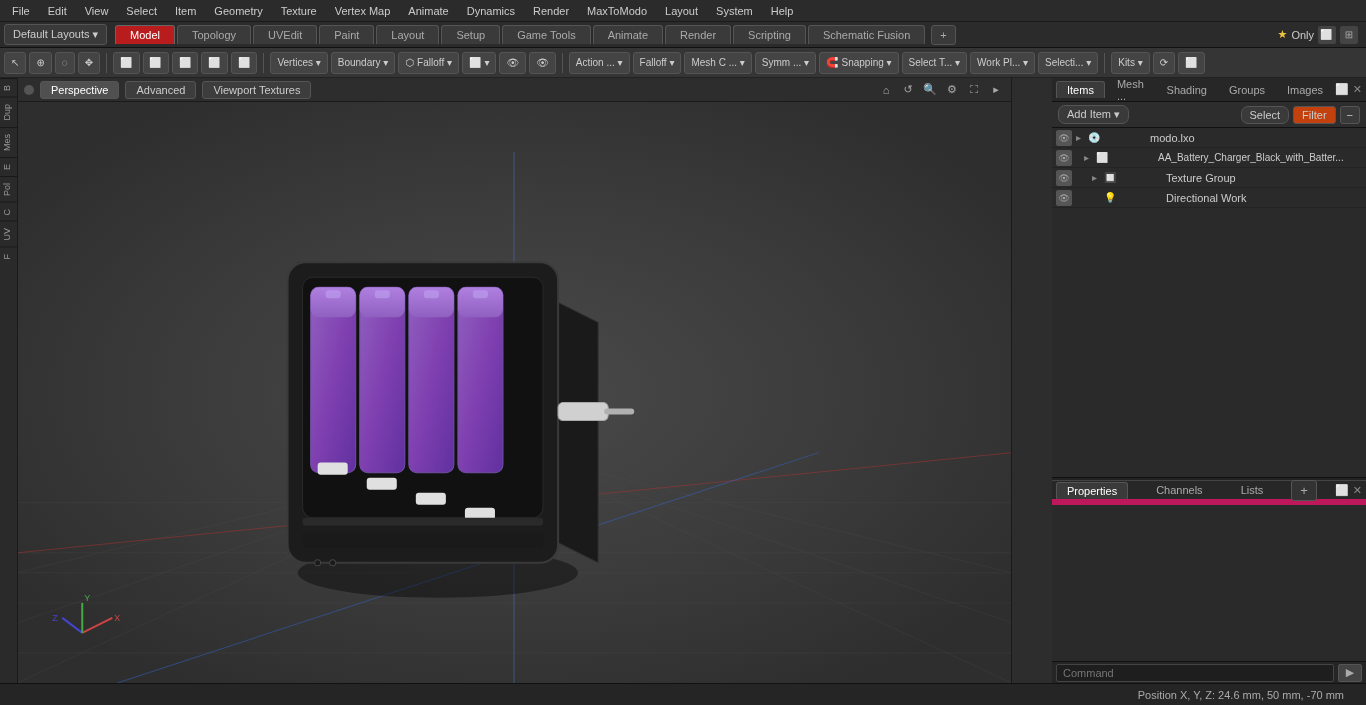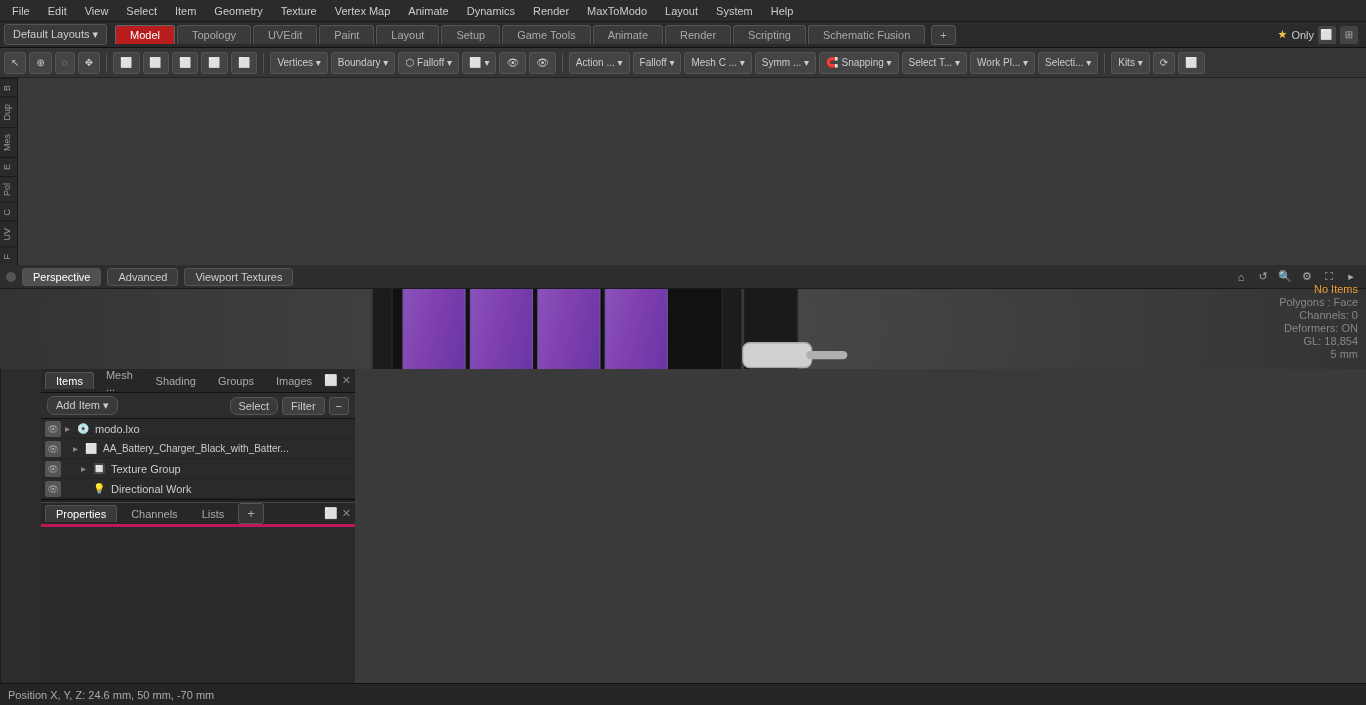--- a/index.html
+++ b/index.html
@@ -17,21 +17,21 @@
     .mode-right { display: flex; align-items: center; gap: 4px; padding: 0 8px; }
     .star-only { color: #f0c040; font-size: 11px; }
     .mode-icon-btn { width: 18px; height: 18px; background: #444; border-radius: 2px; display: flex; align-items: center; justify-content: center; cursor: pointer; color: #aaa; font-size: 10px; }
 
     
     #toolbar { display: flex; align-items: center; height: 30px; background: #353535; border-bottom: 1px solid #222; padding: 0 4px; gap: 3px; }
     .tb-btn { display: flex; align-items: center; justify-content: center; padding: 2px 6px; background: #444; border-radius: 3px; cursor: pointer; color: #ccc; font-size: 10px; gap: 3px; border: 1px solid #555; height: 22px; }
     .tb-separator { width: 1px; height: 20px; background: #555; margin: 0 3px; }
 
     
-    #main-layout { display: flex; height: calc(705px - 22px - 26px - 30px - 22px); flex-direction: column; }
+    #main-layout { display: flex; height: calc(705px - 22px - 26px - 30px - 22px); }
 
     
     #left-sidebar { width: 18px; background: #2a2a2a; display: flex; flex-direction: column; border-right: 1px solid #1a1a1a; }
     .sidebar-tab-v { writing-mode: vertical-rl; transform: rotate(180deg); font-size: 9px; color: #999; padding: 6px 2px; cursor: pointer; border-bottom: 1px solid #1a1a1a; text-align: center; }
 
     
     #viewport { flex: 1; background: #404040; position: relative; overflow: hidden; }
 
     
     #viewport-header { display: flex; align-items: center; height: 24px; background: #2d2d2d; border-bottom: 1px solid #1a1a1a; padding: 0 6px; gap: 6px; }
@@ -43,58 +43,58 @@
 
     
     #viewport-canvas { width: 100%; height: calc(100% - 24px); position: relative; }
 
     
     #status-overlay { position: absolute; bottom: 8px; right: 8px; text-align: right; font-size: 11px; }
     .status-line { color: #888; margin-bottom: 1px; }
     .status-line.highlight { color: #f0a030; }
 
     
-    #status-bar { height: 22px; background: #252525; border-top: 1px solid #111; display: flex; align-items: center; padding: 0 8px; }
+    #status-bar { height: 22px; background: #252525; border-top: 1px solid #111; display: flex; align-items: center; padding: 0 22px; justify-content: flex-end; }
     .status-text { color: #aaa; font-size: 11px; }
 
     
     #right-panel { width: 355px; background: #2d2d2d; border-left: 1px solid #1a1a1a; display: flex; flex-direction: column; padding-left: 40px; }
 
     
     #right-panel-tabs { display: flex; align-items: center; height: 24px; background: #272727; border-bottom: 1px solid #111; padding: 0 4px; gap: 2px; }
     .rp-tab { padding: 2px 10px; color: #aaa; cursor: pointer; font-size: 11px; border-radius: 3px 3px 0 0; }
     .rp-tab.active { background: #3a3a3a; color: #fff; border: 1px solid #555; border-bottom: none; }
     .rp-tab-right { margin-left: auto; display: flex; align-items: center; gap: 4px; }
     .rp-icon { color: #888; cursor: pointer; font-size: 11px; }
 
     
     #right-panel-toolbar { display: flex; align-items: center; height: 26px; background: #2d2d2d; border-bottom: 1px solid #111; padding: 0 6px; gap: 4px; }
     .rp-tb-btn { padding: 2px 8px; background: #3a3a3a; color: #ccc; cursor: pointer; font-size: 11px; border-radius: 7px; border: 1px solid #555; }
     .rp-tb-btn.select { background: #3a3a3a; }
-    .rp-filter-btn { padding: 2px 8px; background: #404040; color: #ccc; cursor: pointer; font-size: 11px; border-radius: 3px; border: 1px solid #555; }
+    .rp-filter-btn { padding: 2px 8px; background: #c2410c; color: #ccc; cursor: pointer; font-size: 11px; border-radius: 3px; border: 1px solid #555; }
     .rp-minus { padding: 2px 6px; background: #3a3a3a; color: #ccc; cursor: pointer; font-size: 11px; border-radius: 3px; border: 1px solid #555; margin-left: auto; }
 
     
     #items-list-header { display: flex; align-items: center; height: 20px; background: #282828; border-bottom: 1px solid #111; padding: 0 8px; }
     .items-col-name { flex: 1; color: #888; font-size: 10px; }
 
     
     #items-list { flex: 1; overflow-y: auto; background: #2a2a2a; }
     .item-row { display: flex; align-items: center; height: 20px; padding: 0 4px; border-bottom: 1px solid #232323; cursor: pointer; }
     .item-vis { width: 16px; height: 16px; background: #555; border-radius: 2px; display: flex; align-items: center; justify-content: center; cursor: pointer; margin-right: 4px; font-size: 9px; color: #aaa; }
     .item-icon { width: 14px; height: 14px; margin-right: 4px; display: flex; align-items: center; justify-content: center; font-size: 10px; }
-    .item-label { font-size: 11px; color: #ccc; flex: 1; overflow: hidden; text-overflow: ellipsis; white-space: nowrap; }
+    .item-label { font-size: 11px; color: #ccc; flex: 1; overflow: hidden; text-overflow: ellipsis; white-space: nowrap; margin-left: 44px; }
     .item-expand { width: 12px; color: #888; font-size: 10px; cursor: pointer; }
 
     
     .panel-divider { height: 4px; background: #222; border-top: 1px solid #111; border-bottom: 1px solid #444; cursor: row-resize; }
 
     
     #bottom-panel { height: 180px; display: flex; flex-direction: column; }
-    #bottom-panel-tabs { display: flex; align-items: center; height: 24px; background: #272727; border-bottom: 3px solid #be185d; padding: 0 4px; gap: 4px; }
+    #bottom-panel-tabs { display: flex; align-items: center; height: 24px; background: #272727; border-bottom: 6px solid #be185d; padding: 0 4px; gap: 18px; }
     .bp-tab { padding: 2px 10px; color: #aaa; cursor: pointer; font-size: 11px; border-radius: 3px 3px 0 0; }
     .bp-tab.active { background: #3a3a3a; color: #fff; border: 1px solid #555; border-bottom: none; }
     .bp-add { padding: 2px 8px; color: #aaa; cursor: pointer; font-size: 13px; background: #333; border-radius: 3px; border: 1px solid #555; }
     .bp-right { margin-left: auto; display: flex; gap: 4px; }
     .bp-icon { color: #888; cursor: pointer; font-size: 11px; }
     #bottom-panel-content { flex: 1; background: #2a2a2a; }
 
     
     #command-bar { height: 22px; background: #252525; border-top: 1px solid #111; display: flex; align-items: center; padding: 0 4px; gap: 4px; }
     #command-input { flex: 1; height: 18px; background: #1e1e1e; border: 1px solid #444; color: #ccc; font-size: 11px; padding: 0 6px; border-radius: 2px; }
@@ -370,28 +370,20 @@
         <g transform="translate(65, 530)">
           <line x1="0" y1="0" x2="30" y2="-15" stroke="#cc4444" stroke-width="2"></line>
           <line x1="0" y1="0" x2="-20" y2="-15" stroke="#4444cc" stroke-width="2"></line>
           <line x1="0" y1="0" x2="0" y2="-30" stroke="#44aa44" stroke-width="2"></line>
           <text x="32" y="-12" fill="#cc4444" font-size="9">X</text>
           <text x="-30" y="-12" fill="#4444cc" font-size="9">Z</text>
           <text x="2" y="-32" fill="#44aa44" font-size="9">Y</text>
         </g>
       </svg>
 
-      <div id="status-overlay">
-        <div class="status-line highlight">No Items</div>
-        <div class="status-line">Polygons : Face</div>
-        <div class="status-line">Channels: 0</div>
-        <div class="status-line">Deformers: ON</div>
-        <div class="status-line">GL: 18,854</div>
-        <div class="status-line">5 mm</div>
-      </div>
     </div>
   </div>
 
   <div id="right-panel">
 
     <div id="right-panel-tabs">
       <div class="rp-tab active">Items</div>
       <div class="rp-tab">Mesh ...</div>
       <div class="rp-tab">Shading</div>
       <div class="rp-tab">Groups</div>
@@ -458,18 +450,22 @@
         <div class="bp-tab">Lists</div>
         <div class="bp-add">+</div>
         <div class="bp-right">
           <span class="bp-icon">⬜</span>
           <span class="bp-icon">✕</span>
         </div>
       </div>
       <div id="bottom-panel-content"></div>
     </div>
 
+    <div id="command-bar">
+      <input id="command-input" type="text" placeholder="Command" style="">
+      <div class="cmd-go">▶</div>
+    </div>
   </div>
 </div>
 
 <div id="status-bar">
   <span class="status-text">Position X, Y, Z:  24.6 mm, 50 mm, -70 mm</span>
 </div>
 
 </body></html>

